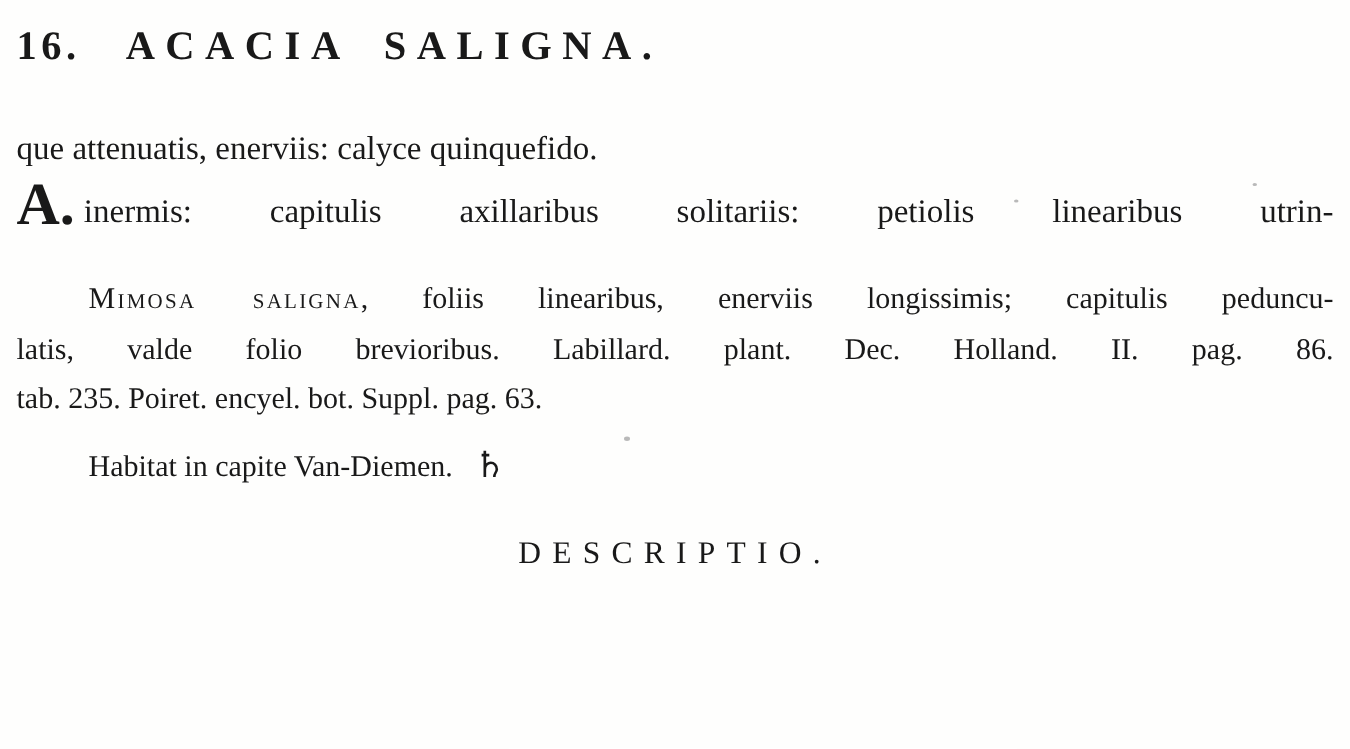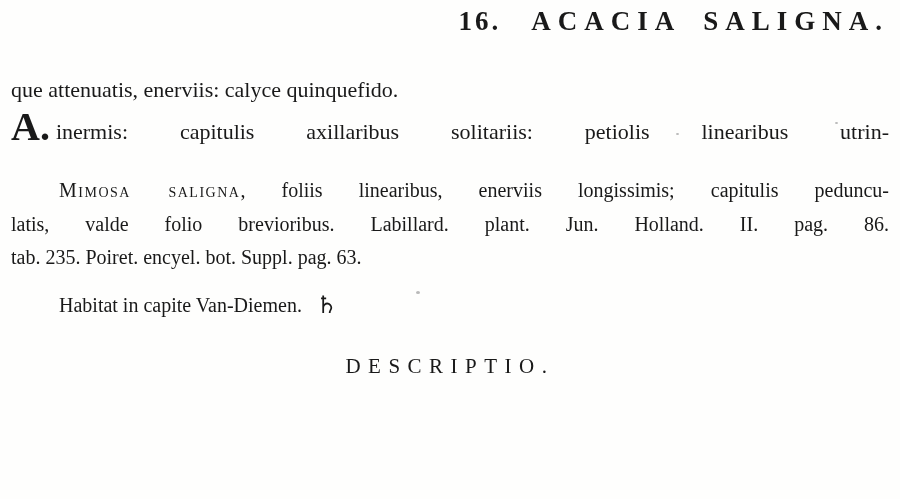--- a/index.html
+++ b/index.html
@@ -10,23 +10,23 @@
     box-sizing: border-box;
     padding: 0 11px;
     background: #fefefd;
     color: #191919;
     font-family: "Liberation Serif", "DejaVu Serif", serif;
     overflow: hidden;
   }
 
   
   .title {
-    padding-top: 6px;
+    padding-top: 15px;
     height: 45px;
-    text-align: right;
+    text-align: left;
     font-weight: bold;
     font-size: 27px;
     letter-spacing: 7px;
     white-space: nowrap;
   }
   .title .num { margin-right: 30px; letter-spacing: 3px; }
   .title .w1 { margin-right: 22px; }
 
   
   .diagnosis {
@@ -60,21 +60,21 @@
   .smallcaps {
     font-variant: small-caps;
     letter-spacing: 1.5px;
   }
 
   
   .habitat {
     margin-top: 13px;
     padding-left: 48px;
     font-size: 20px;
-    line-height: 32px;
+    line-height: 24px;
   }
   .planet {
     font-family: "DejaVu Sans", sans-serif;
     font-size: 24px;
     font-weight: bold;
     margin-left: 14px;
     position: relative;
     top: 1px;
   }
 
@@ -115,21 +115,21 @@
     <div class="line">que attenuatis, enerviis: calyce quinquefido.</div>
     <div class="line just">
       <span class="initial">A.</span><span>inermis: capitulis axillaribus solitariis: petiolis linearibus utrin-</span>
     </div>
   </div>
 
   <div class="synonym">
     <div class="line just indent">
       <span class="smallcaps">Mimosa saligna</span><span>, foliis linearibus, enerviis longissimis; capitulis peduncu-</span>
     </div>
-    <div class="line just">latis, valde folio brevioribus.  Labillard. plant. Jun. Holland. II. pag. 86.</div>
+    <div class="line just">latis, valde folio brevioribus.  Labillard. plant. Dec. Holland. II. pag. 86.</div>
     <div class="line">tab. 235.  Poiret. encyel. bot. Suppl. pag. 63.</div>
   </div>
 
   <div class="habitat">
     <span>Habitat in capite Van-Diemen.</span><span class="planet">♄</span>
   </div>
 
   <div class="section-heading">DESCRIPTIO.</div>
 
 

